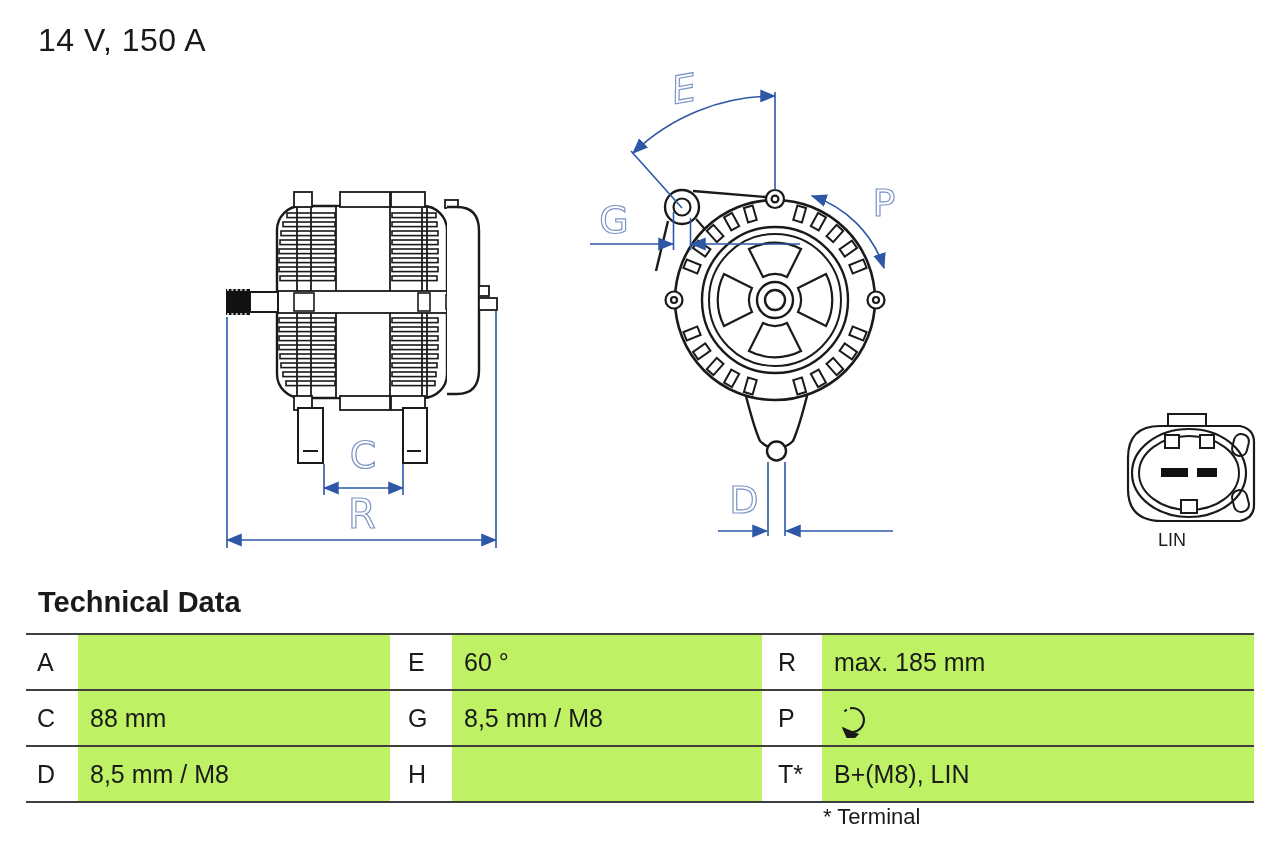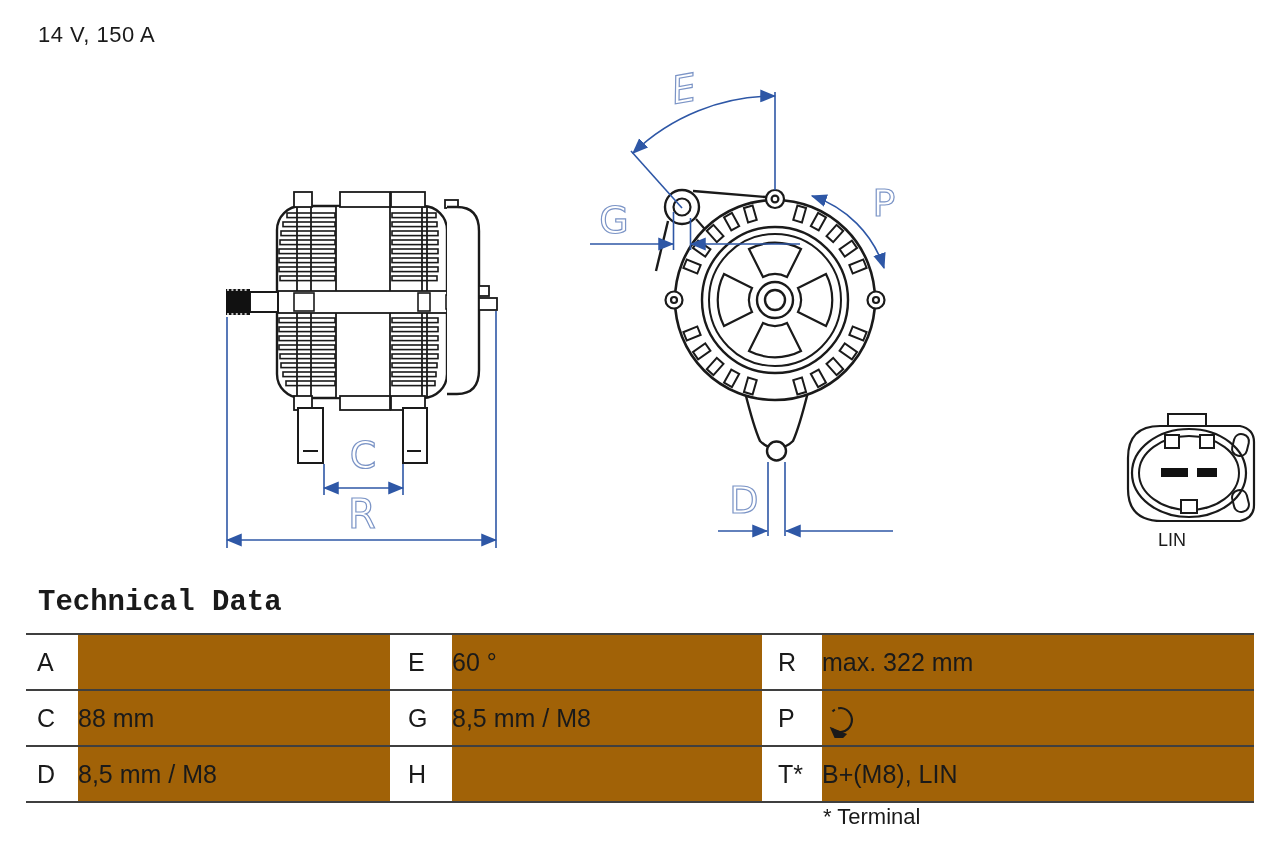--- a/index.html
+++ b/index.html
@@ -1,28 +1,28 @@
 <!DOCTYPE html>
 <html><head>
 <meta charset="utf-8">
 <style>
   html,body{margin:0;padding:0;background:#ffffff;}
   .screen{position:relative;width:1280px;height:853px;background:#ffffff;overflow:hidden;
           font-family:"Liberation Sans",sans-serif;color:#1a1a1a;}
-  .title{position:absolute;left:38px;top:22px;font-size:22px;letter-spacing:.5px;}
+  .title{position:absolute;left:38px;top:22px;font-size:32px;letter-spacing:.5px;}
   svg.drawing{position:absolute;left:0;top:0;}
-  .tech-title{position:absolute;left:38px;top:586px;font-size:29px;font-weight:bold;margin:0;font-family:Liberation Mono, monospace;}
+  .tech-title{position:absolute;left:38px;top:586px;font-size:29px;font-weight:bold;margin:0;}
   .tbl{position:absolute;left:26px;top:633px;width:1228px;border-bottom:2px solid #3f3f3f;}
   .trow{display:grid;grid-template-columns:52px 312px 62px 310px 60px 432px;height:54px;
         border-top:2px solid #3f3f3f;font-size:25px;}
   .cell{display:flex;align-items:center;}
   .lbl{background:#ffffff;padding-left:11px;}
   .lbl2{padding-left:18px;}
   .lbl3{padding-left:16px;}
-  .val{background:#a16207;}
+  .val{background:#bef264;padding-left:12px;}
   .footnote{position:absolute;left:823px;top:804px;font-size:22px;}
   .rot-icon{margin-top:4px;}
 </style>
 </head>
 <body>
 
 <div class="screen">
 
   <div class="title">14 V, 150 A</div>
 
@@ -286,21 +286,21 @@
       <div class="cell lbl lbl2">
           <span>E</span>
         </div>
       <div class="cell val">
           <span>60 °</span>
         </div>
       <div class="cell lbl lbl3">
           <span>R</span>
         </div>
       <div class="cell val">
-          <span>max. 322 mm</span>
+          <span>max. 185 mm</span>
         </div>
     </div>
     <div class="trow">
       <div class="cell lbl">
           <span>C</span>
         </div>
       <div class="cell val">
           <span>88 mm</span>
         </div>
       <div class="cell lbl lbl2">

